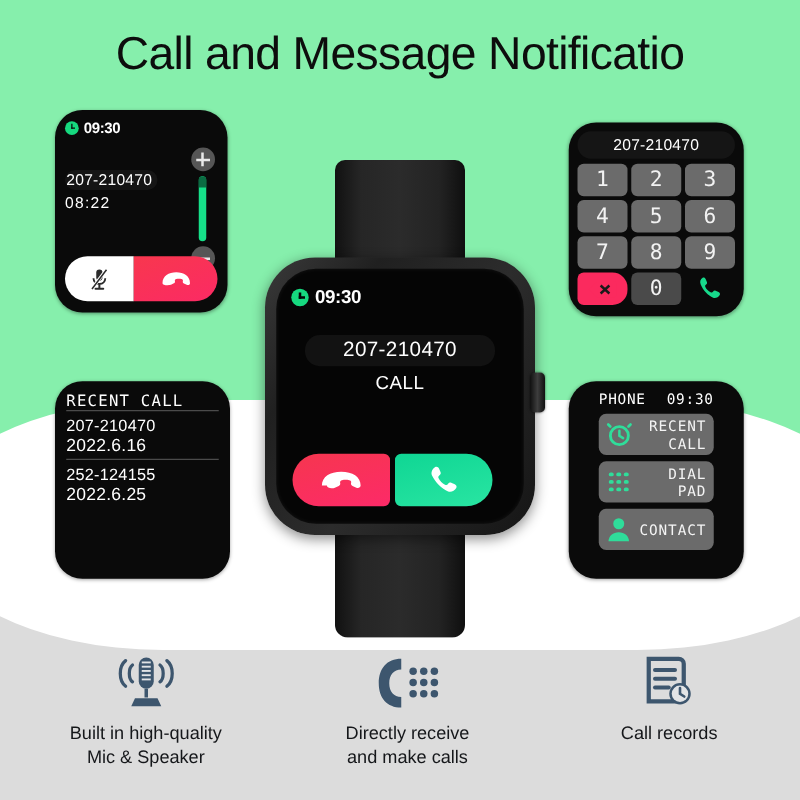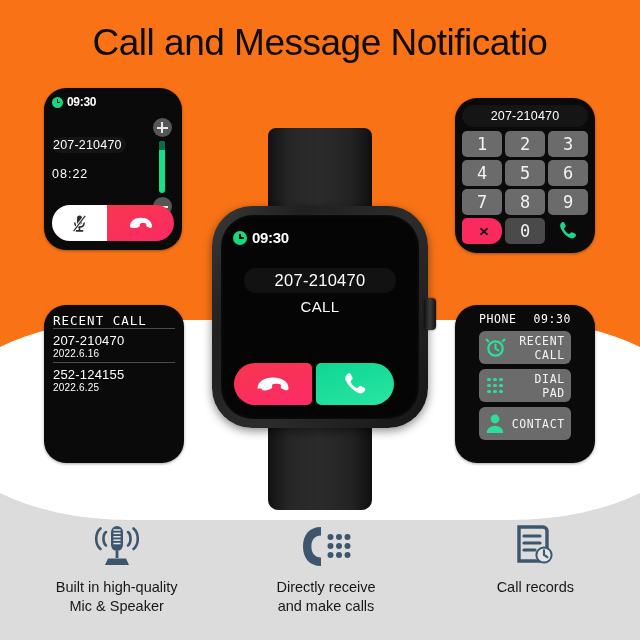--- a/index.html
+++ b/index.html
@@ -3,21 +3,21 @@
 <meta charset="utf-8">
 <style>
   * { box-sizing: border-box; margin: 0; padding: 0; }
   html, body { width: 640px; height: 640px; }
   body {
     font-family: "Liberation Sans", sans-serif;
     background: #ffffff;
     position: relative;
     overflow: hidden;
   }
-  #page { position: relative; width: 640px; height: 640px; background: #f97316; }
+  #page { position: relative; width: 640px; height: 640px; background: #86efac; }
 
   
   .bottom-band {
     position: absolute; left: 0; top: 470px; width: 640px; height: 170px;
     background: #dcdcdc;
   }
   .white-arc {
     position: absolute; left: -60px; top: 320px; width: 760px; height: 200px;
     background: #ffffff;
     border-radius: 50% / 100%;
@@ -55,21 +55,21 @@
     content: ""; position: absolute; left: 5px; top: 5.3px;
     width: 3.3px; height: 1.2px; background: #0a0a0a;
   }
   .status-time { color: #fff; font-size: 12px; font-weight: bold; letter-spacing: -0.3px; }
 
   .callinfo { margin-top: 26px; }
   .callinfo .num {
     background: #151515; display: inline-block; border-radius: 9px;
     color: #fff; font-size: 12.5px; padding: 1px 4px 1px 1px; letter-spacing: 0.2px;
   }
-  .callinfo .dur { color: #fff; font-size: 12.5px; margin-top: 14px; letter-spacing: 1px; }
+  .callinfo .dur { color: #fff; font-size: 12.5px; margin-top: 2px; letter-spacing: 1px; }
 
   .vol {
     position: absolute; right: 9px; top: 30px; width: 22px; height: 98px;
     display: flex; flex-direction: column; align-items: center; justify-content: space-between;
   }
   .vol-btn {
     width: 19px; height: 19px; border-radius: 50%; background: #565656;
     position: relative; flex: none;
   }
   .vol-btn::before {
@@ -132,21 +132,21 @@
   #card-recent { left: 44px; top: 305px; width: 140px; height: 158px; padding: 8px 9px; }
   .rc-title {
     color: #fff; font-size: 12.5px; letter-spacing: 1px;
     font-family: "DejaVu Sans Mono", monospace;
   }
   .rc-item {
     border-top: 1px solid #4b4b4b; padding: 4px 0 3px 0;
   }
   .rc-item:first-of-type { border-top: none; padding-top: 6px; }
   .rc-num { color: #fff; font-size: 13px; letter-spacing: 0.2px; display: block; }
-  .rc-date { color: #fff; font-size: 10px; letter-spacing: 0.2px; display: block; }
+  .rc-date { color: #fff; font-size: 14px; letter-spacing: 0.2px; display: block; }
 
   
   #card-phone { left: 455px; top: 305px; width: 140px; height: 158px; padding: 7px 24px; }
   .ph-head {
     display: flex; justify-content: space-between; align-items: center;
     color: #fff; font-size: 11.5px; letter-spacing: 0.6px;
     font-family: "DejaVu Sans Mono", monospace;
   }
   .ph-row {
     margin-top: 5px; height: 33px; background: #6b6b6b; border-radius: 6px;

